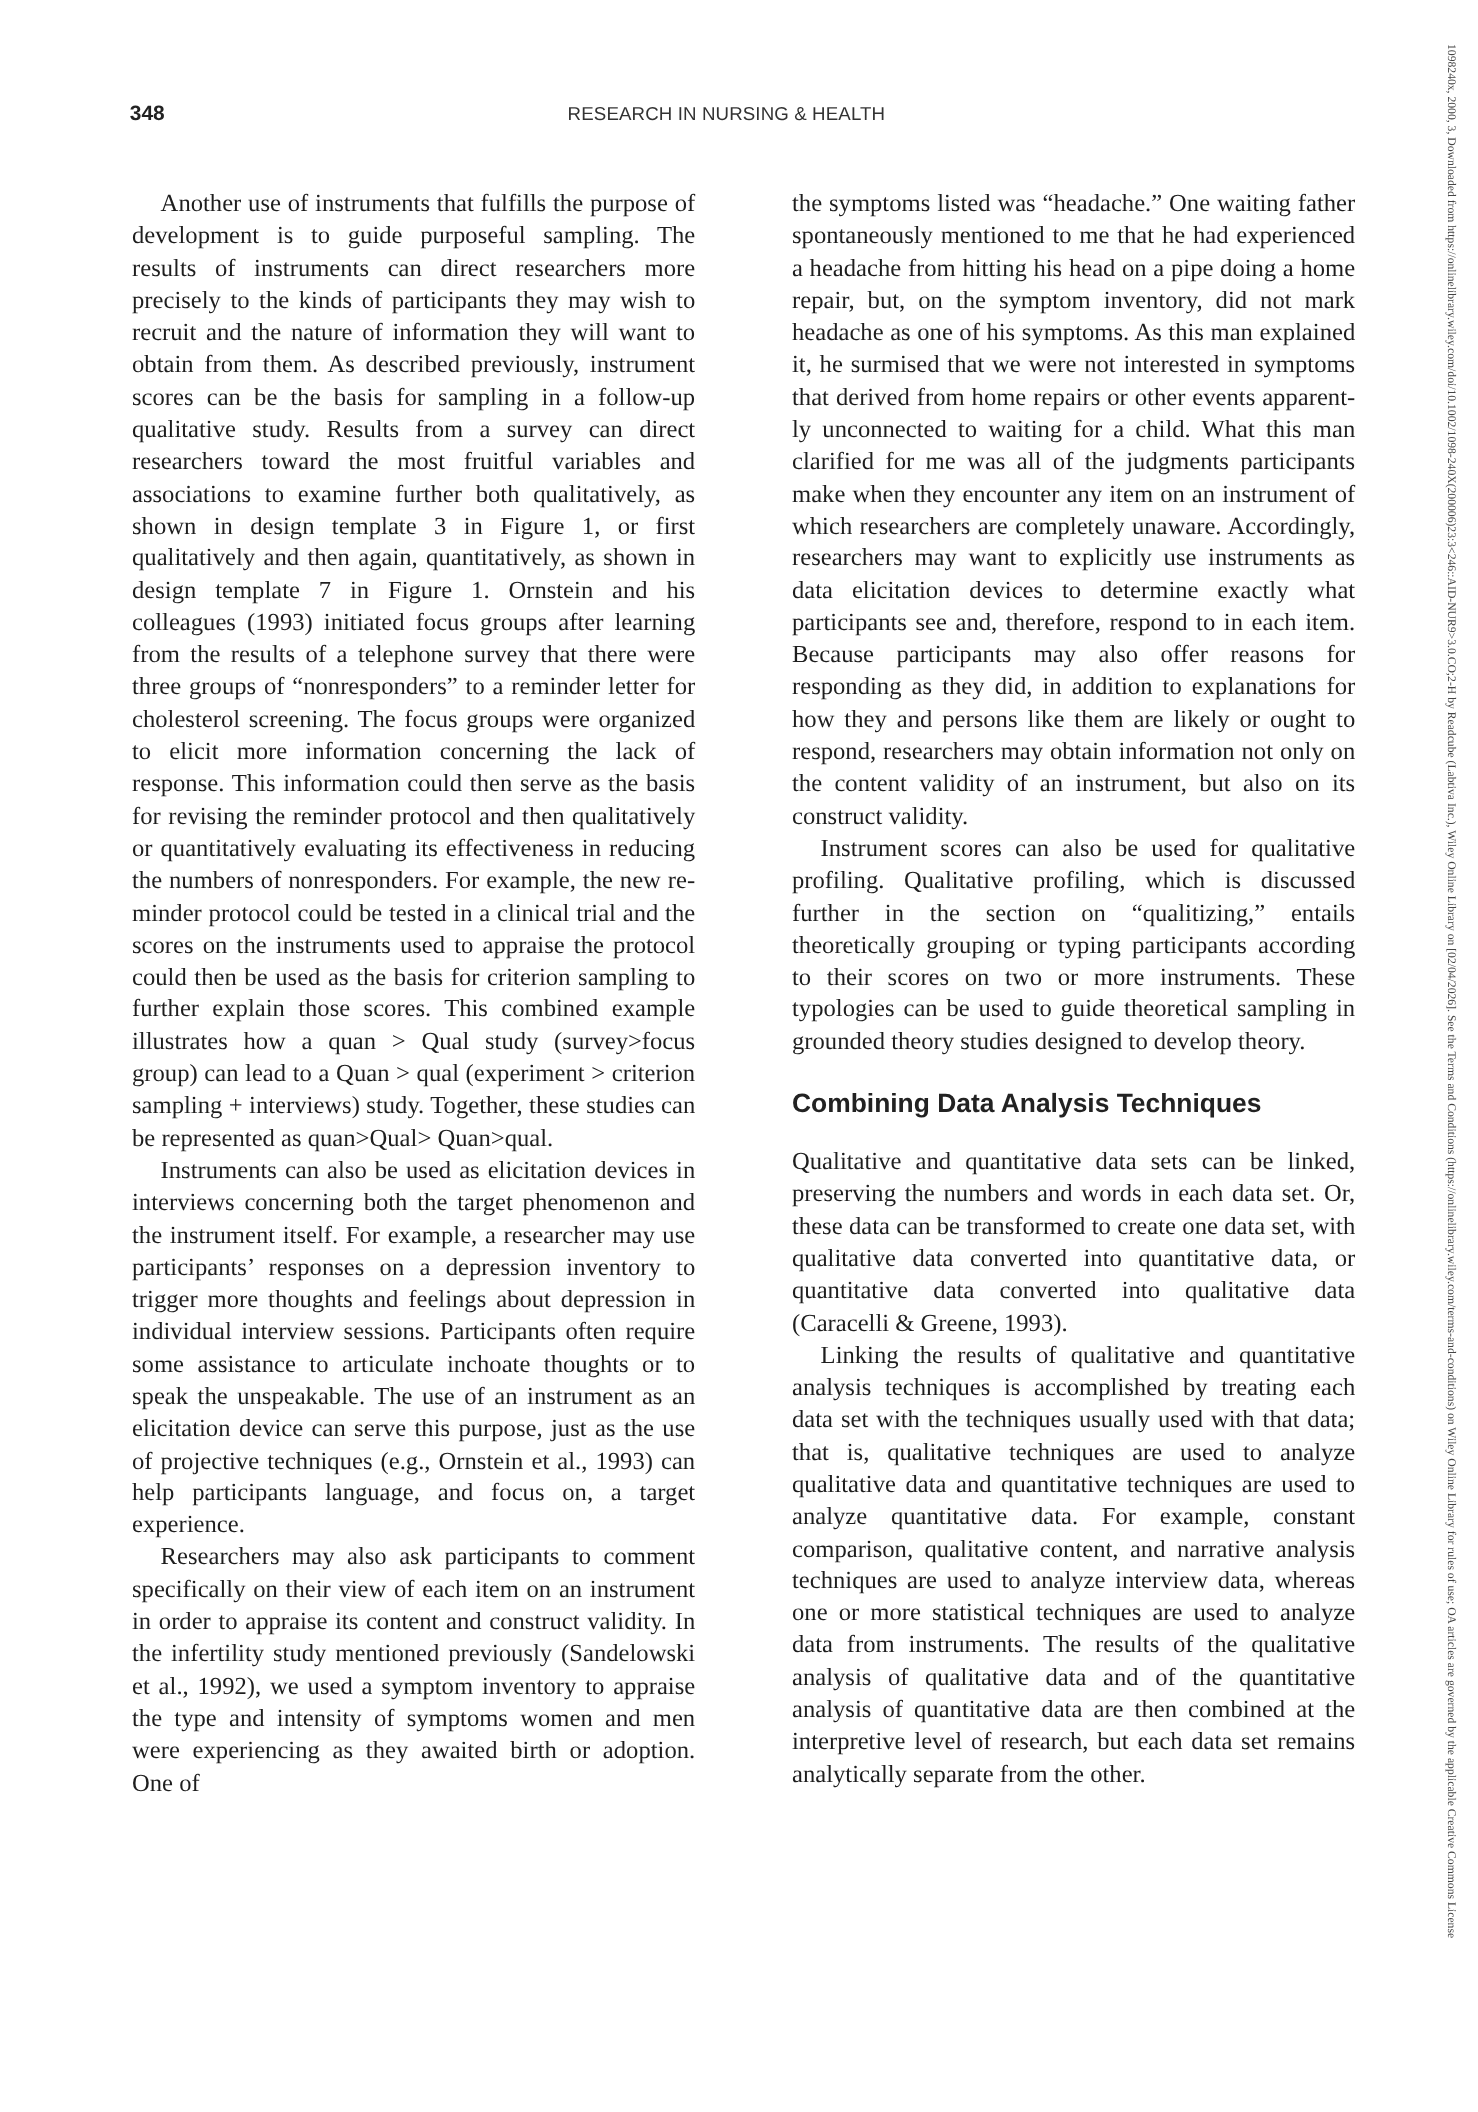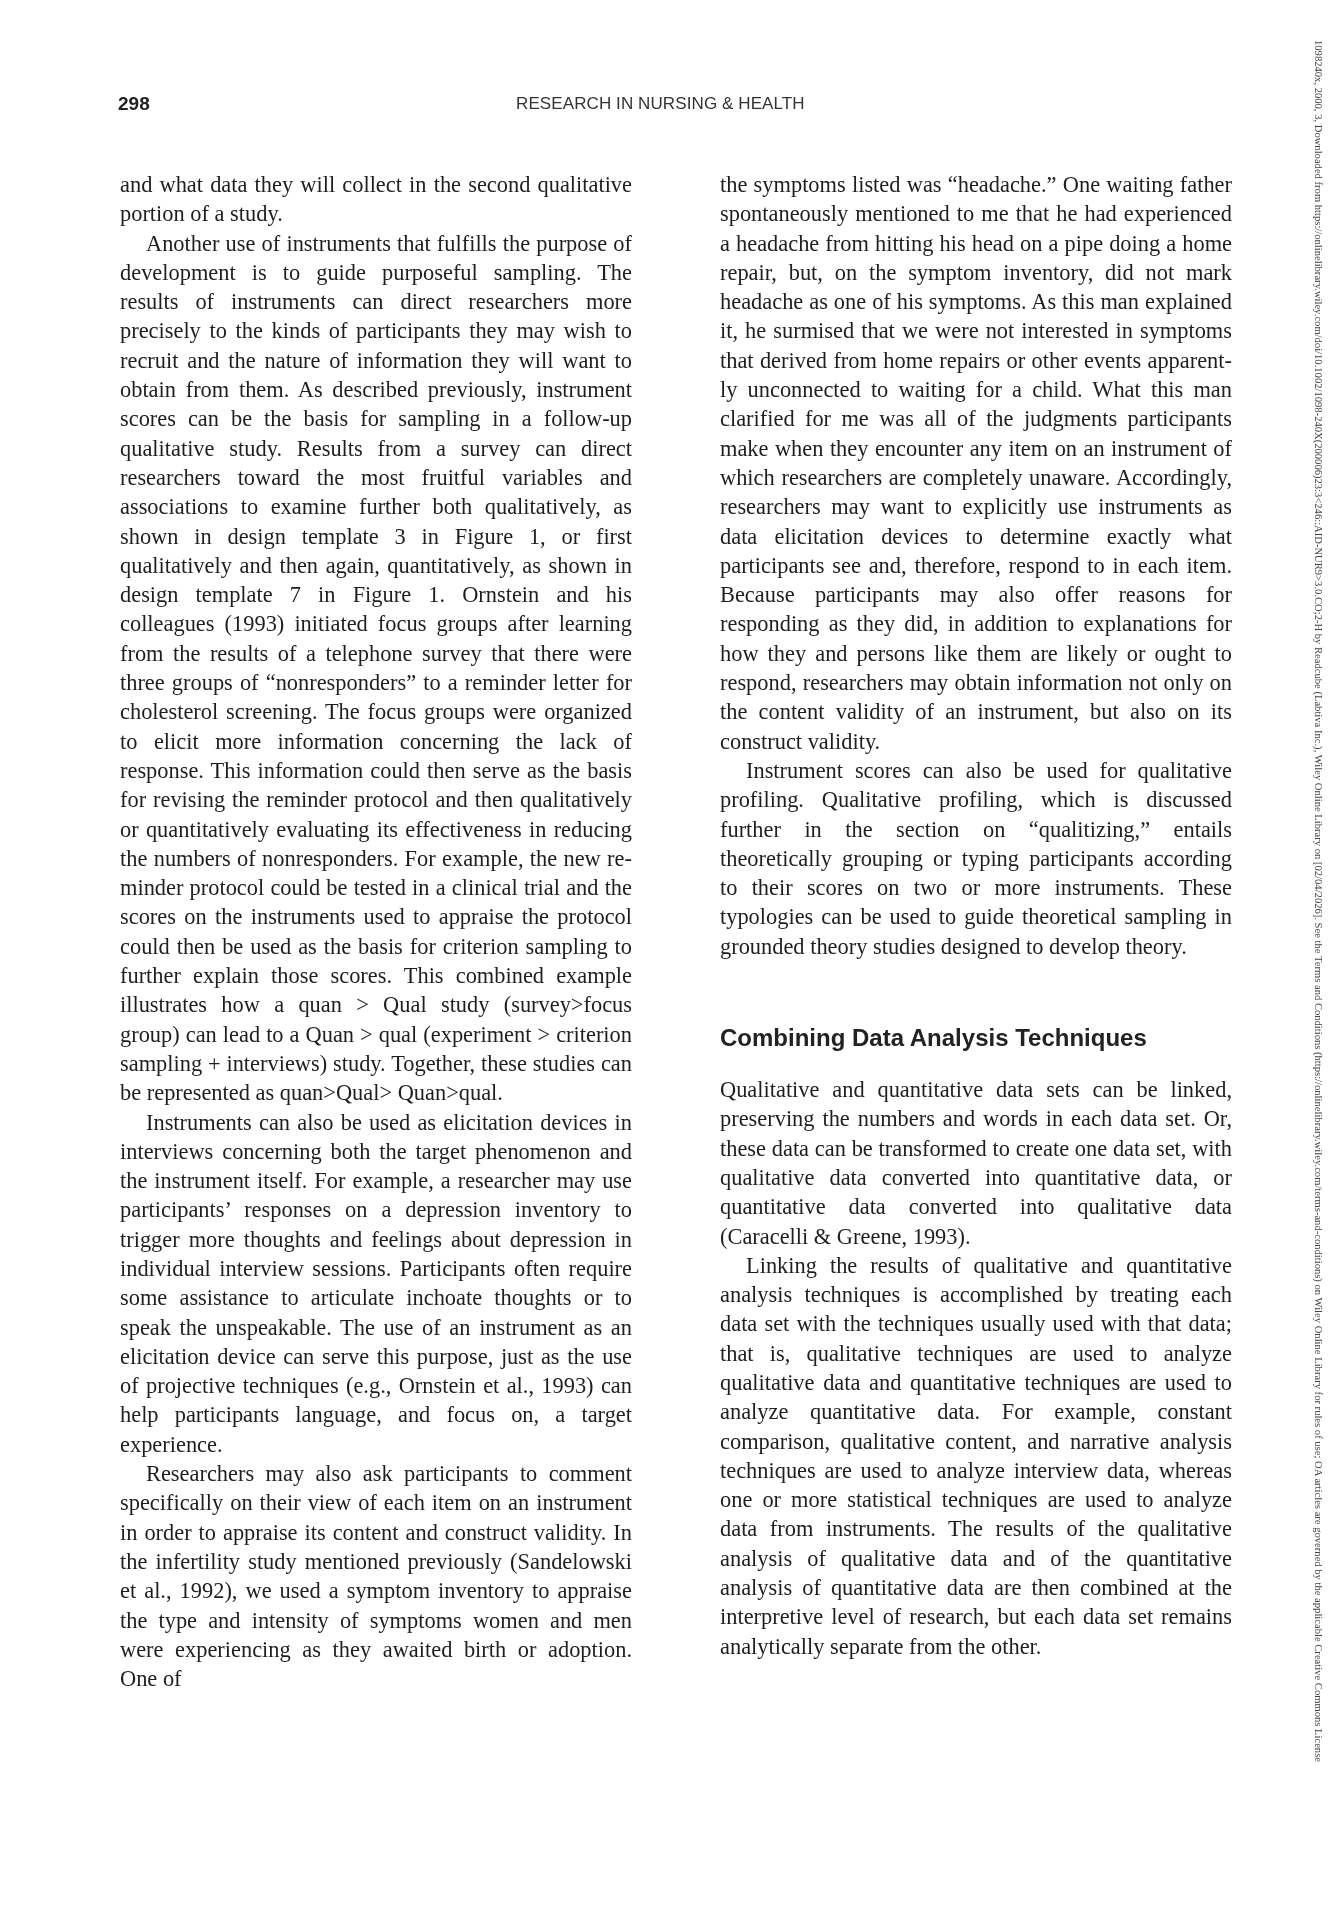--- a/index.html
+++ b/index.html
@@ -49,21 +49,21 @@
     margin: 0;
     text-indent: 26px;
   }
   .column p.no-indent { text-indent: 0; }
   .section-heading {
     font-family: "Liberation Sans", sans-serif;
     font-weight: bold;
     font-size: 24px;
     line-height: 30px;
     color: #222;
-    margin: 62px 0 22px 0;
+    margin: 28px 0 22px 0;
     text-align: left;
   }
   .side-note {
     position: absolute;
     left: 1310px;
     top: 40px;
     width: 20px;
     height: 1840px;
   }
   .side-note span {
@@ -75,26 +75,25 @@
     white-space: nowrap;
     font-family: "Liberation Serif", serif;
     font-size: 10.6px;
     color: #444;
   }
 </style>
 </head>
 <body>
 
 <div>
-  <div class="page-number">298</div>
+  <div class="page-number">348</div>
   <div class="running-head">RESEARCH IN NURSING &amp; HEALTH</div>
 </div>
 
 <div class="column col-left">
-  <p class="no-indent">and what data they will collect in the second qual­itative portion of a study.</p>
   <p>Another use of instruments that fulfills the purpose of development is to guide purposeful sampling. The results of instruments can direct re­searchers more precisely to the kinds of partici­pants they may wish to recruit and the nature of in­formation they will want to obtain from them. As described previously, instrument scores can be the basis for sampling in a follow-up qualitative study. Results from a survey can direct researchers to­ward the most fruitful variables and associations to examine further both qualitatively, as shown in design template 3 in Figure 1, or first qualitatively and then again, quantitatively, as shown in design template 7 in Figure 1. Ornstein and his colleagues (1993) initiated focus groups after learning from the results of a telephone survey that there were three groups of “nonresponders” to a reminder letter for cholesterol screening. The focus groups were organized to elicit more information concern­ing the lack of response. This information could then serve as the basis for revising the reminder protocol and then qualitatively or quantitatively evaluating its effectiveness in reducing the num­bers of nonresponders. For example, the new re­minder protocol could be tested in a clinical trial and the scores on the instruments used to appraise the protocol could then be used as the basis for cri­terion sampling to further explain those scores. This combined example illustrates how a quan &gt; Qual study (survey&gt;focus group) can lead to a Quan &gt; qual (experiment &gt; criterion sampling + interviews) study. Together, these studies can be represented as quan&gt;Qual&gt; Quan&gt;qual.</p>
   <p>Instruments can also be used as elicitation de­vices in interviews concerning both the target phe­nomenon and the instrument itself. For example, a researcher may use participants’ responses on a depression inventory to trigger more thoughts and feelings about depression in individual interview sessions. Participants often require some assis­tance to articulate inchoate thoughts or to speak the unspeakable. The use of an instrument as an elicitation device can serve this purpose, just as the use of projective techniques (e.g., Ornstein et al., 1993) can help participants language, and fo­cus on, a target experience.</p>
   <p>Researchers may also ask participants to com­ment specifically on their view of each item on an instrument in order to appraise its content and con­struct validity. In the infertility study mentioned previously (Sandelowski et al., 1992), we used a symptom inventory to appraise the type and in­tensity of symptoms women and men were expe­riencing as they awaited birth or adoption. One of</p>
 </div>
 
 <div class="column col-right">
   <p class="no-indent">the symptoms listed was “headache.” One waiting father spontaneously mentioned to me that he had experienced a headache from hitting his head on a pipe doing a home repair, but, on the symptom in­ventory, did not mark headache as one of his symptoms. As this man explained it, he surmised that we were not interested in symptoms that de­rived from home repairs or other events apparent­ly unconnected to waiting for a child. What this man clarified for me was all of the judgments par­ticipants make when they encounter any item on an instrument of which researchers are complete­ly unaware. Accordingly, researchers may want to explicitly use instruments as data elicitation de­vices to determine exactly what participants see and, therefore, respond to in each item. Because participants may also offer reasons for responding as they did, in addition to explanations for how they and persons like them are likely or ought to respond, researchers may obtain information not only on the content validity of an instrument, but also on its construct validity.</p>
   <p>Instrument scores can also be used for qualita­tive profiling. Qualitative profiling, which is dis­cussed further in the section on “qualitizing,” en­tails theoretically grouping or typing participants according to their scores on two or more instru­ments. These typologies can be used to guide the­oretical sampling in grounded theory studies de­signed to develop theory.</p>
   <h2 class="section-heading">Combining Data Analysis Techniques</h2>
   <p class="no-indent">Qualitative and quantitative data sets can be linked, preserving the numbers and words in each data set. Or, these data can be transformed to create one data set, with qualitative data converted into quantita­tive data, or quantitative data converted into quali­tative data (Caracelli &amp; Greene, 1993).</p>

